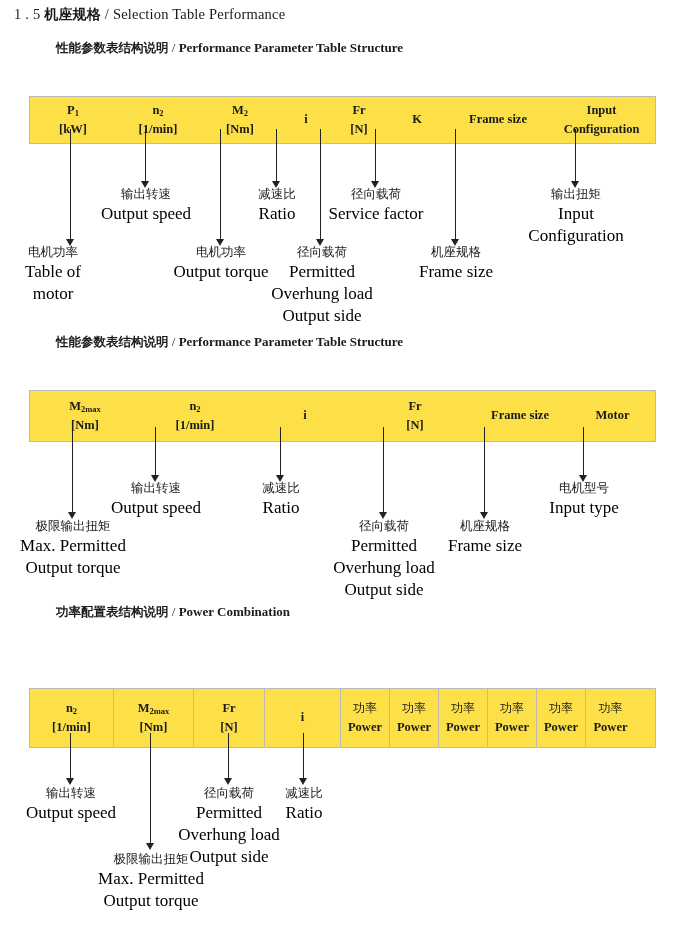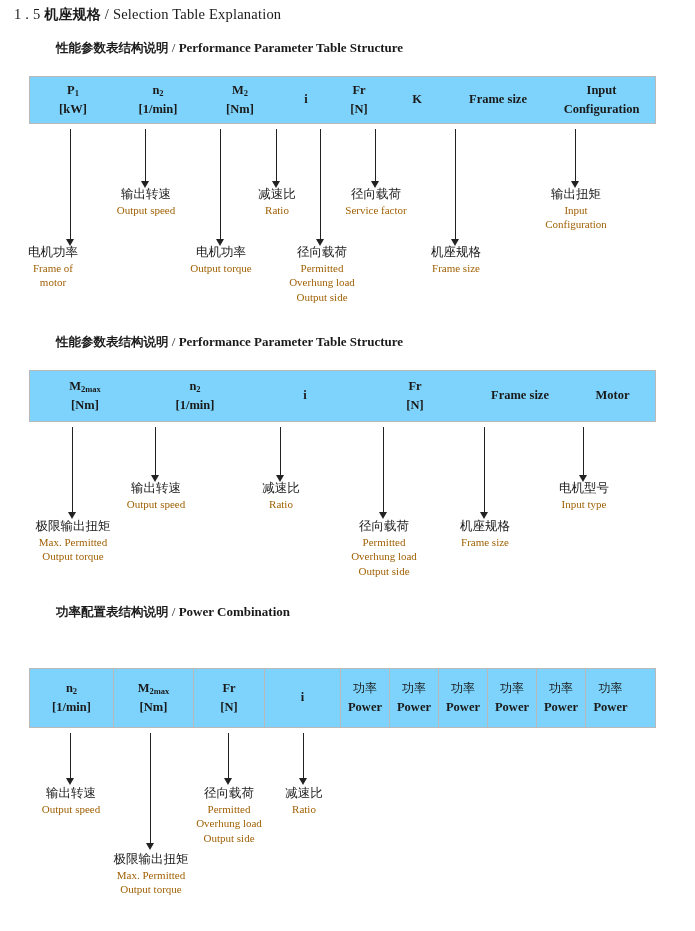--- a/index.html
+++ b/index.html
@@ -28,25 +28,26 @@
   .sec-head{
     position:absolute;left:14px;
     font-size:13px;white-space:nowrap;
   }
   .sec-head .cn{font-family:"DejaVu Sans","Liberation Sans",sans-serif;font-weight:bold;font-size:12.5px;margin-left:42px;}
   .sec-head .en{font-family:"Liberation Serif",serif;font-weight:bold;font-size:13px;}
 
   
   .tbl{
     position:absolute;
-    background:#7dd3fc;
+    background:#fde047;
     border:1px solid #b9b9b9;
     box-sizing:border-box;
     display:flex;
     align-items:stretch;
+    margin-top:20px;
   }
   .tbl .cell{
     display:flex;flex-direction:column;
     align-items:center;justify-content:center;
     box-sizing:border-box;
     font-family:"Liberation Serif",serif;
     font-weight:bold;
     font-size:12.5px;
     line-height:1.55;
     text-align:center;
@@ -78,33 +79,33 @@
     white-space:nowrap;
   }
   .lbl .cn{
     display:block;
     font-family:"DejaVu Sans","Liberation Sans",sans-serif;
     font-size:12.5px;color:#1a1a1a;
   }
   .lbl .en{
     display:block;
     font-family:"Liberation Serif",serif;
-    font-size:11px;color:#a16207;
+    font-size:17px;color:#000000;
   }
 </style>
 </head>
 <body>
 
 <div class="page">
 
   <div class="doc-title">
     <span class="num">1 . 5</span>
     <span class="cn">机座规格</span>
     <span class="sep">/</span>
-    <span class="en">Selection Table Explanation</span>
+    <span class="en">Selection Table Performance</span>
   </div>
 
   <div class="sec-head" style="top:40px">
     <span class="cn">性能参数表结构说明</span>
     <span class="sep">/</span>
     <span class="en">Performance Parameter Table Structure</span>
   </div>
 
   <div class="tbl" id="tbl1" style="left:29px;top:76px;width:627px;height:48px;">
       <div class="cell" style="width: 86px;">
@@ -166,21 +167,21 @@
       <div class="shaft" style="height:110px"></div>
       <div class="head" style="top:110px"></div>
     </div>
   <div class="arrow" style="left:571px;top:129px;">
       <div class="shaft" style="height:52px"></div>
       <div class="head" style="top:52px"></div>
     </div>
 
   <div class="lbl" id="s1a0" style="left:53px;top:244px;transform:translateX(-50%);">
       <span class="cn">电机功率</span>
-      <span class="en">Frame of</span>
+      <span class="en">Table of</span>
       <span class="en">motor</span>
     </div>
   <div class="lbl" id="s1a1" style="left:146px;top:186px;transform:translateX(-50%);">
       <span class="cn">输出转速</span>
       <span class="en">Output speed</span>
     </div>
   <div class="lbl" id="s1a2" style="left:221px;top:244px;transform:translateX(-50%);">
       <span class="cn">电机功率</span>
       <span class="en">Output torque</span>
     </div>

